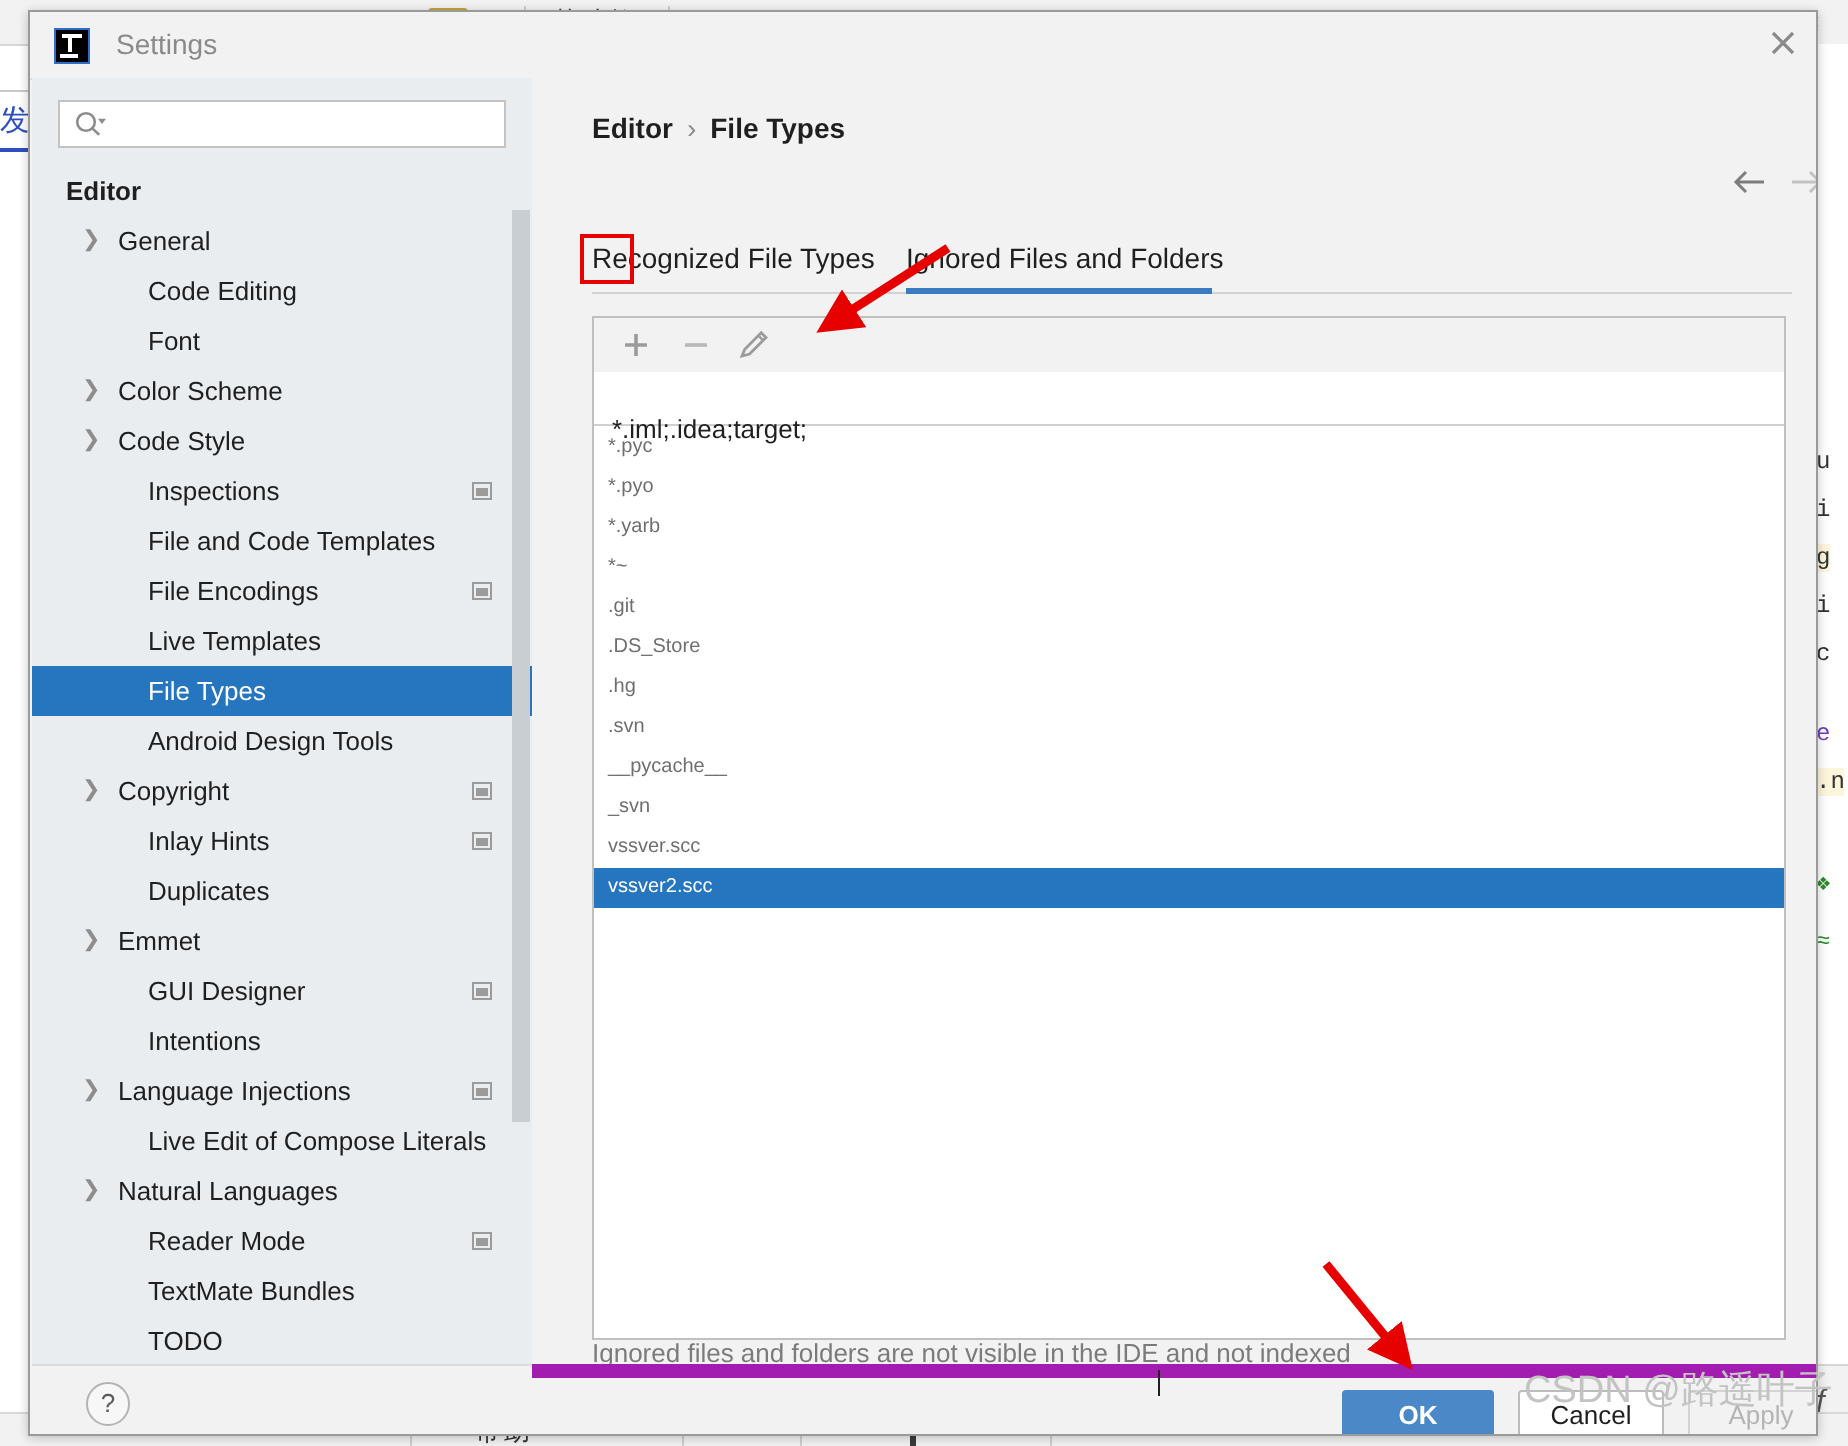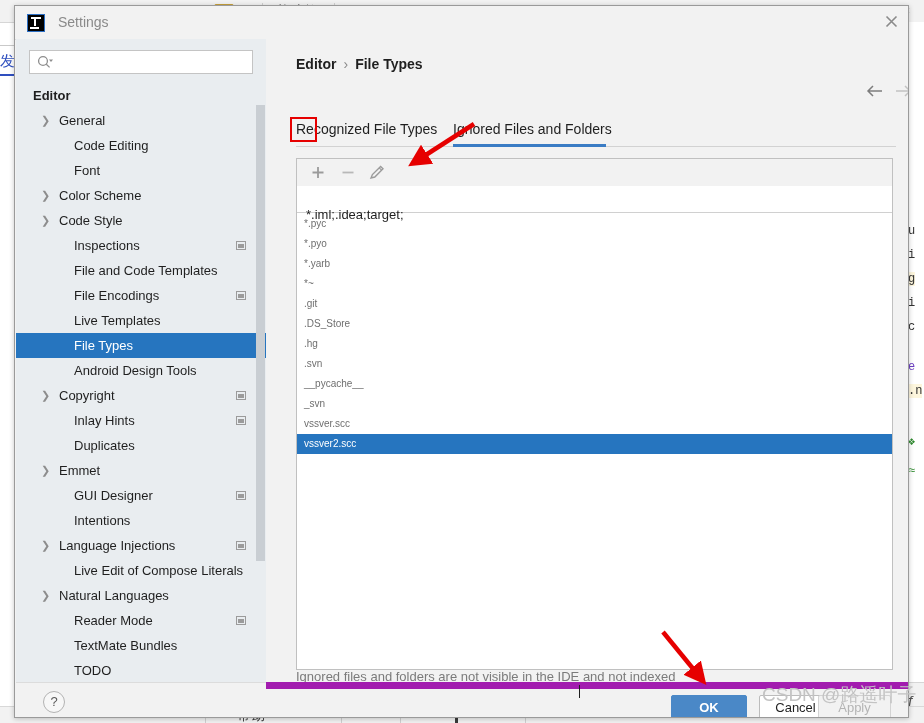--- a/index.html
+++ b/index.html
@@ -214,21 +214,21 @@
     border-radius:2px;text-align:center;line-height:23px;
   }
   .btn-ok{
     left:405px;width:76px;background:#4a88c7;border:1px solid #4a88c7;
     color:#ffffff;font-weight:bold;
   }
   .btn-cancel{
     left:493px;width:73px;background:#ffffff;border:1px solid #bcbcbc;color:#1f1f1f;
   }
   .btn-apply{
-    left:552px;width:73px;background:#f2f2f2;border:1px solid #d3d3d3;color:#b4b4b4;
+    left:578px;width:73px;background:#f2f2f2;border:1px solid #d3d3d3;color:#b4b4b4;
   }
   .caret{
     position:absolute;left:564px;top:679px;width:1px;height:13px;background:#1f1f1f;
   }
 
   
   .watermark{
     position:absolute;left:762px;top:682px;
     font-size:19px;color:#c3c3c3;white-space:nowrap;pointer-events:none;
   }

